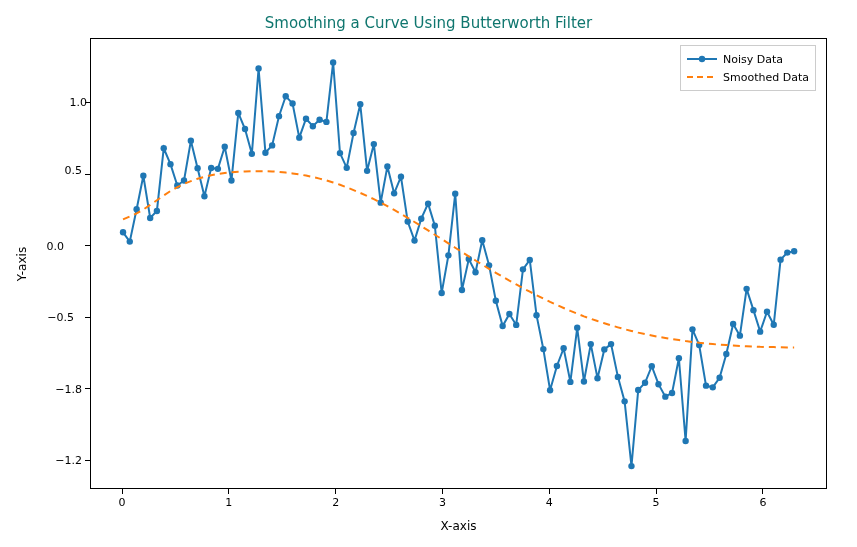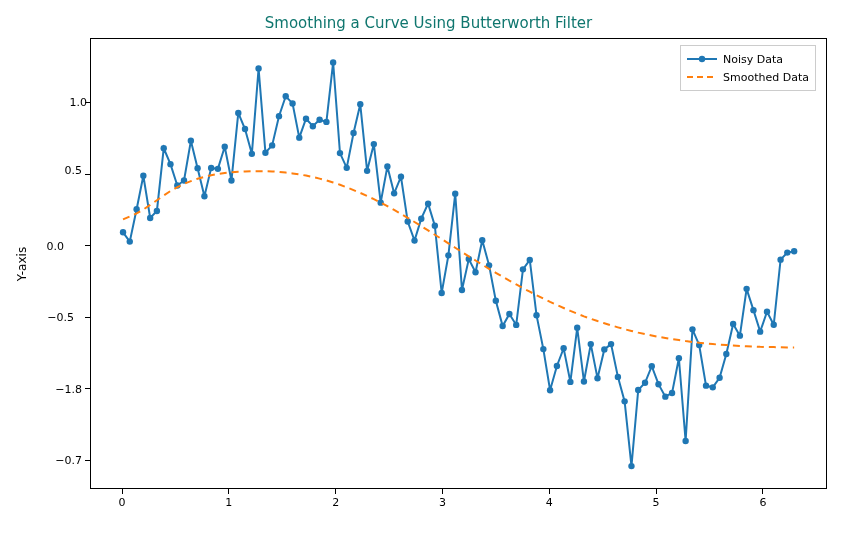--- a/index.html
+++ b/index.html
@@ -234,40 +234,41 @@
       <div class="legend-row">
         <span class="legend-swatch">
           <svg width="30" height="14">
               <line x1="0" y1="7" x2="30" y2="7" stroke="#ff7f0e" stroke-width="2" stroke-dasharray="6 4"></line>
             </svg>
         </span>
         <span>Smoothed Data</span>
       </div>
     </div>
   </div>
+  <div class="xlabel">X-axis</div>
   <div class="ylabel">
       <span>Y-axis</span>
     </div>
   <div id="tick-layer">
       <div class="tick-mark-x" style="left: 121.543px; top: 489px;"></div>
       <div class="tick-label-x" style="left: 122.043px; top: 496px;">0</div>
       <div class="tick-mark-x" style="left: 228.355px; top: 489px;"></div>
       <div class="tick-label-x" style="left: 228.855px; top: 496px;">1</div>
       <div class="tick-mark-x" style="left: 335.167px; top: 489px;"></div>
       <div class="tick-label-x" style="left: 335.667px; top: 496px;">2</div>
       <div class="tick-mark-x" style="left: 441.978px; top: 489px;"></div>
       <div class="tick-label-x" style="left: 442.478px; top: 496px;">3</div>
       <div class="tick-mark-x" style="left: 548.79px; top: 489px;"></div>
       <div class="tick-label-x" style="left: 549.29px; top: 496px;">4</div>
       <div class="tick-mark-x" style="left: 655.601px; top: 489px;"></div>
       <div class="tick-label-x" style="left: 656.101px; top: 496px;">5</div>
       <div class="tick-mark-x" style="left: 762.413px; top: 489px;"></div>
       <div class="tick-label-x" style="left: 762.913px; top: 496px;">6</div>
       <div class="tick-mark-y" style="top: 459.865px; left: 85px;"></div>
-      <div class="tick-label-y" style="top: 460.365px; left: 50px; width: 32px;">−0.7</div>
+      <div class="tick-label-y" style="top: 460.365px; left: 50px; width: 32px;">−1.2</div>
       <div class="tick-mark-y" style="top: 388.278px; left: 85px;"></div>
       <div class="tick-label-y" style="top: 388.778px; left: 50px; width: 32px;">−1.8</div>
       <div class="tick-mark-y" style="top: 316.69px; left: 85px;"></div>
       <div class="tick-label-y" style="top: 317.19px; left: 42px; width: 32px;">−0.5</div>
       <div class="tick-mark-y" style="top: 245.103px; left: 85px;"></div>
       <div class="tick-label-y" style="top: 245.603px; left: 32px; width: 32px;">0.0</div>
       <div class="tick-mark-y" style="top: 173.516px; left: 85px;"></div>
       <div class="tick-label-y" style="top: 156px; left: 50px; width: 32px; margin-top: 14px;">0.5</div>
       <div class="tick-mark-y" style="top: 101.929px; left: 85px;"></div>
       <div class="tick-label-y" style="top: 102.429px; left: 55px; width: 32px;">1.0</div>

